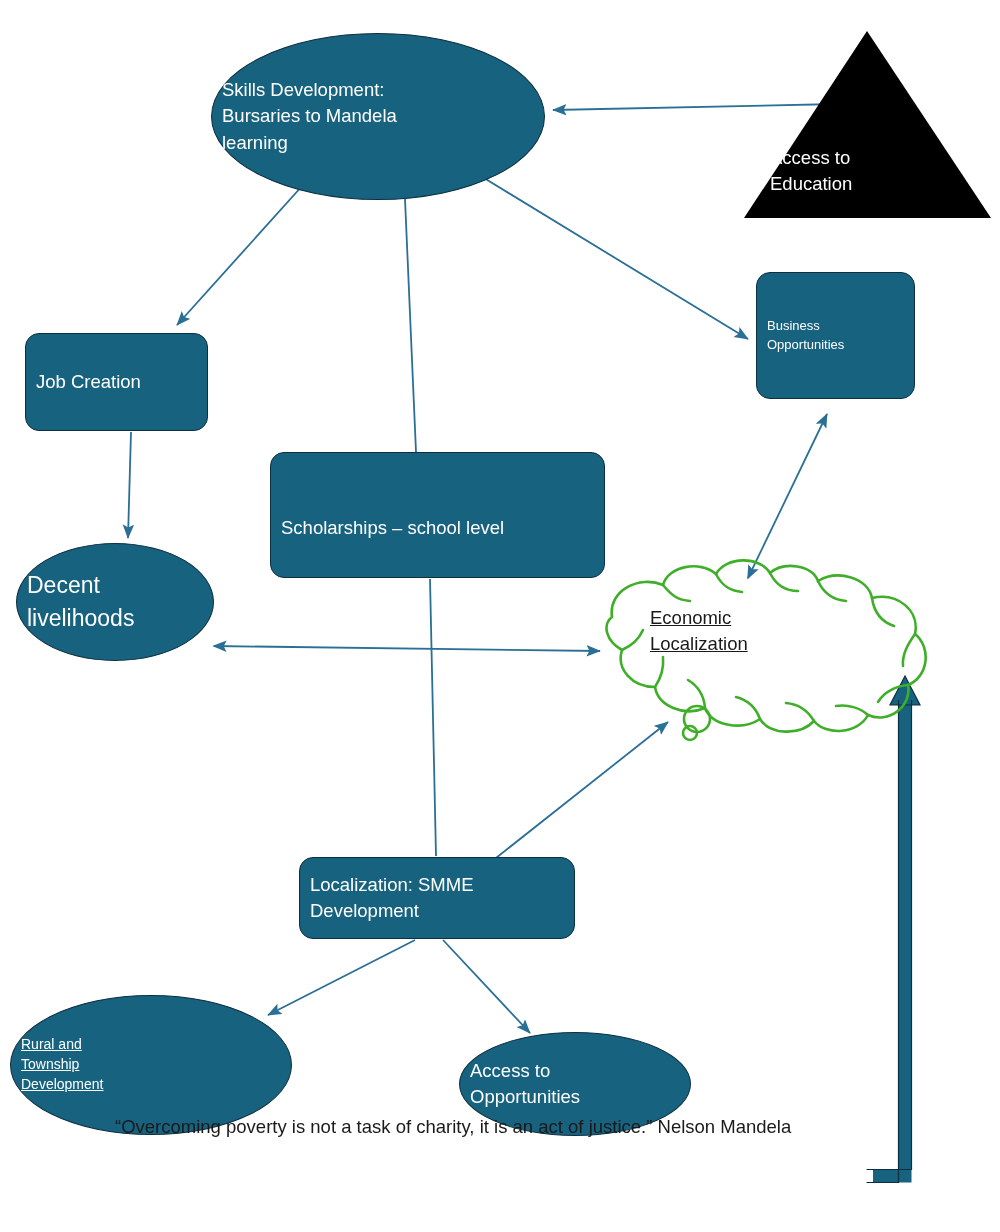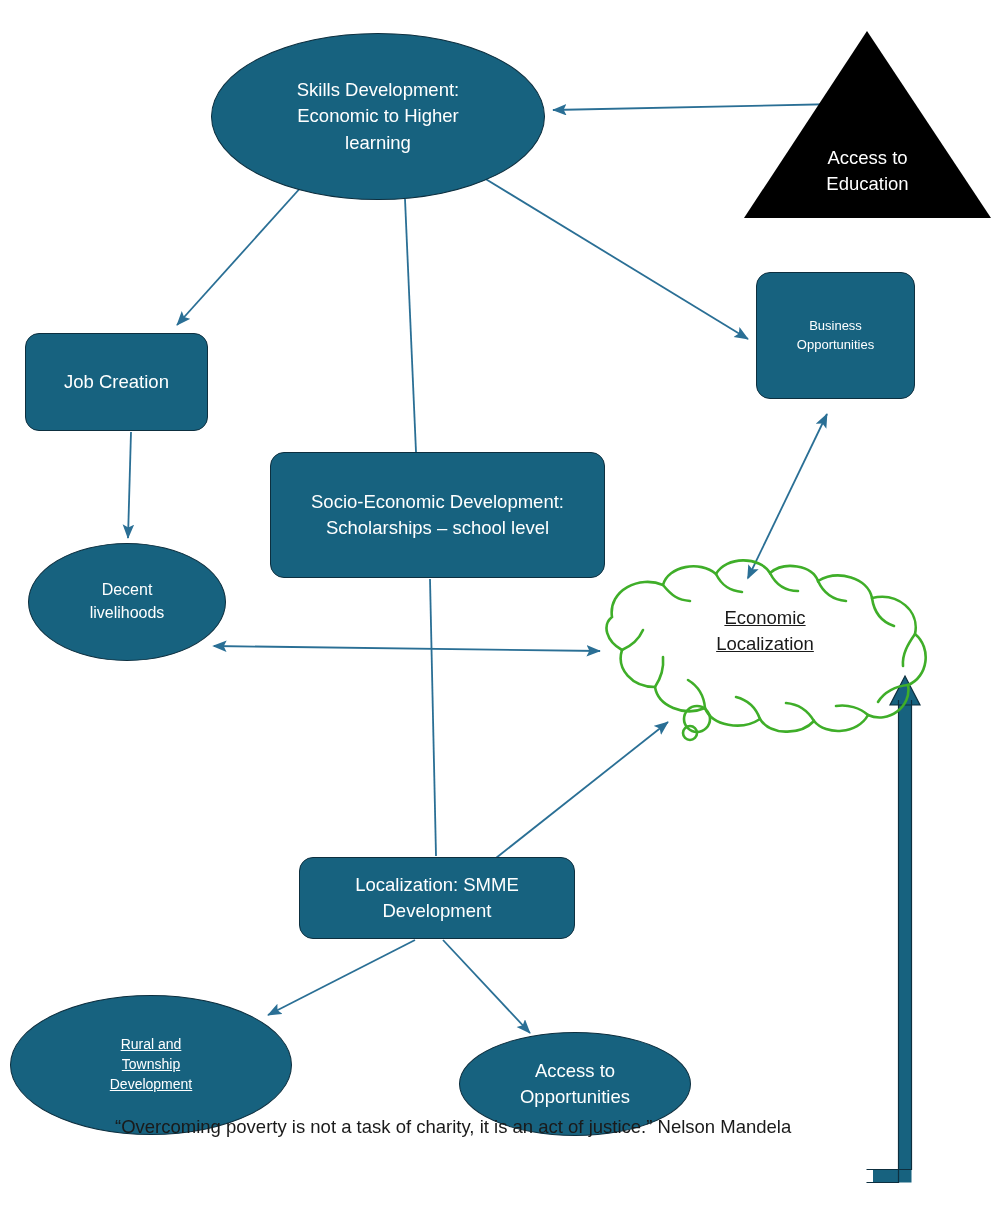--- a/index.html
+++ b/index.html
@@ -23,21 +23,21 @@
     top: 0;
     width: 1000px;
     height: 1232px;
     pointer-events: none;
   }
   .node {
     position: absolute;
     display: flex;
     align-items: center;
     justify-content: center;
-    text-align: center;
+    text-align: left;
     color: #ffffff;
     box-sizing: border-box;
   }
   .node .label {
     width: 100%;
     padding: 0 10px;
     box-sizing: border-box;
     line-height: 1.42;
   }
   .rect {
@@ -142,21 +142,21 @@
       <path d="M655,687 C661,678 664,668 663,657"></path>
       <path d="M622,650 C631,646 639,639 643,630"></path>
       <circle cx="697" cy="719" r="13"></circle>
       <circle cx="690" cy="733" r="7"></circle>
     </g>
   </svg>
 
   <div class="node ellipse" style="left:211px; top:33px; width:334px; height:167px; font-size:18.5px;">
     <div class="label">
       <span>Skills Development:</span><br>
-      <span>Economic to Higher</span><br>
+      <span>Bursaries to Mandela</span><br>
       <span>learning</span>
     </div>
   </div>
 
   <div class="node triangle-node" style="left:760px; top:140px; width:215px; height:62px; font-size:18.5px;">
     <div class="label">
       <span>Access to</span><br>
       <span>Education</span>
     </div>
   </div>
@@ -167,26 +167,26 @@
       <span>Opportunities</span>
     </div>
   </div>
 
   <div class="node rect" style="left:25px; top:333px; width:183px; height:98px; font-size:18.5px;">
     <div class="label">Job Creation</div>
   </div>
 
   <div class="node rect" style="left:270px; top:452px; width:335px; height:126px; font-size:18.5px;">
     <div class="label">
-      <span>Socio-Economic Development:</span><br>
+      <br>
       <span>Scholarships – school level</span>
     </div>
   </div>
 
-  <div class="node ellipse" style="left:28px; top:543px; width:198px; height:118px; font-size:16px;">
+  <div class="node ellipse" style="left:16px; top:543px; width:198px; height:118px; font-size:23px;">
     <div class="label">
       <span>Decent</span><br>
       <span>livelihoods</span>
     </div>
   </div>
 
   <div class="node cloud-node" style="left:640px; top:600px; width:250px; height:62px; font-size:18.5px;text-decoration:underline;">
     <div class="label">
       <span>Economic</span><br>
       <span>Localization</span>

